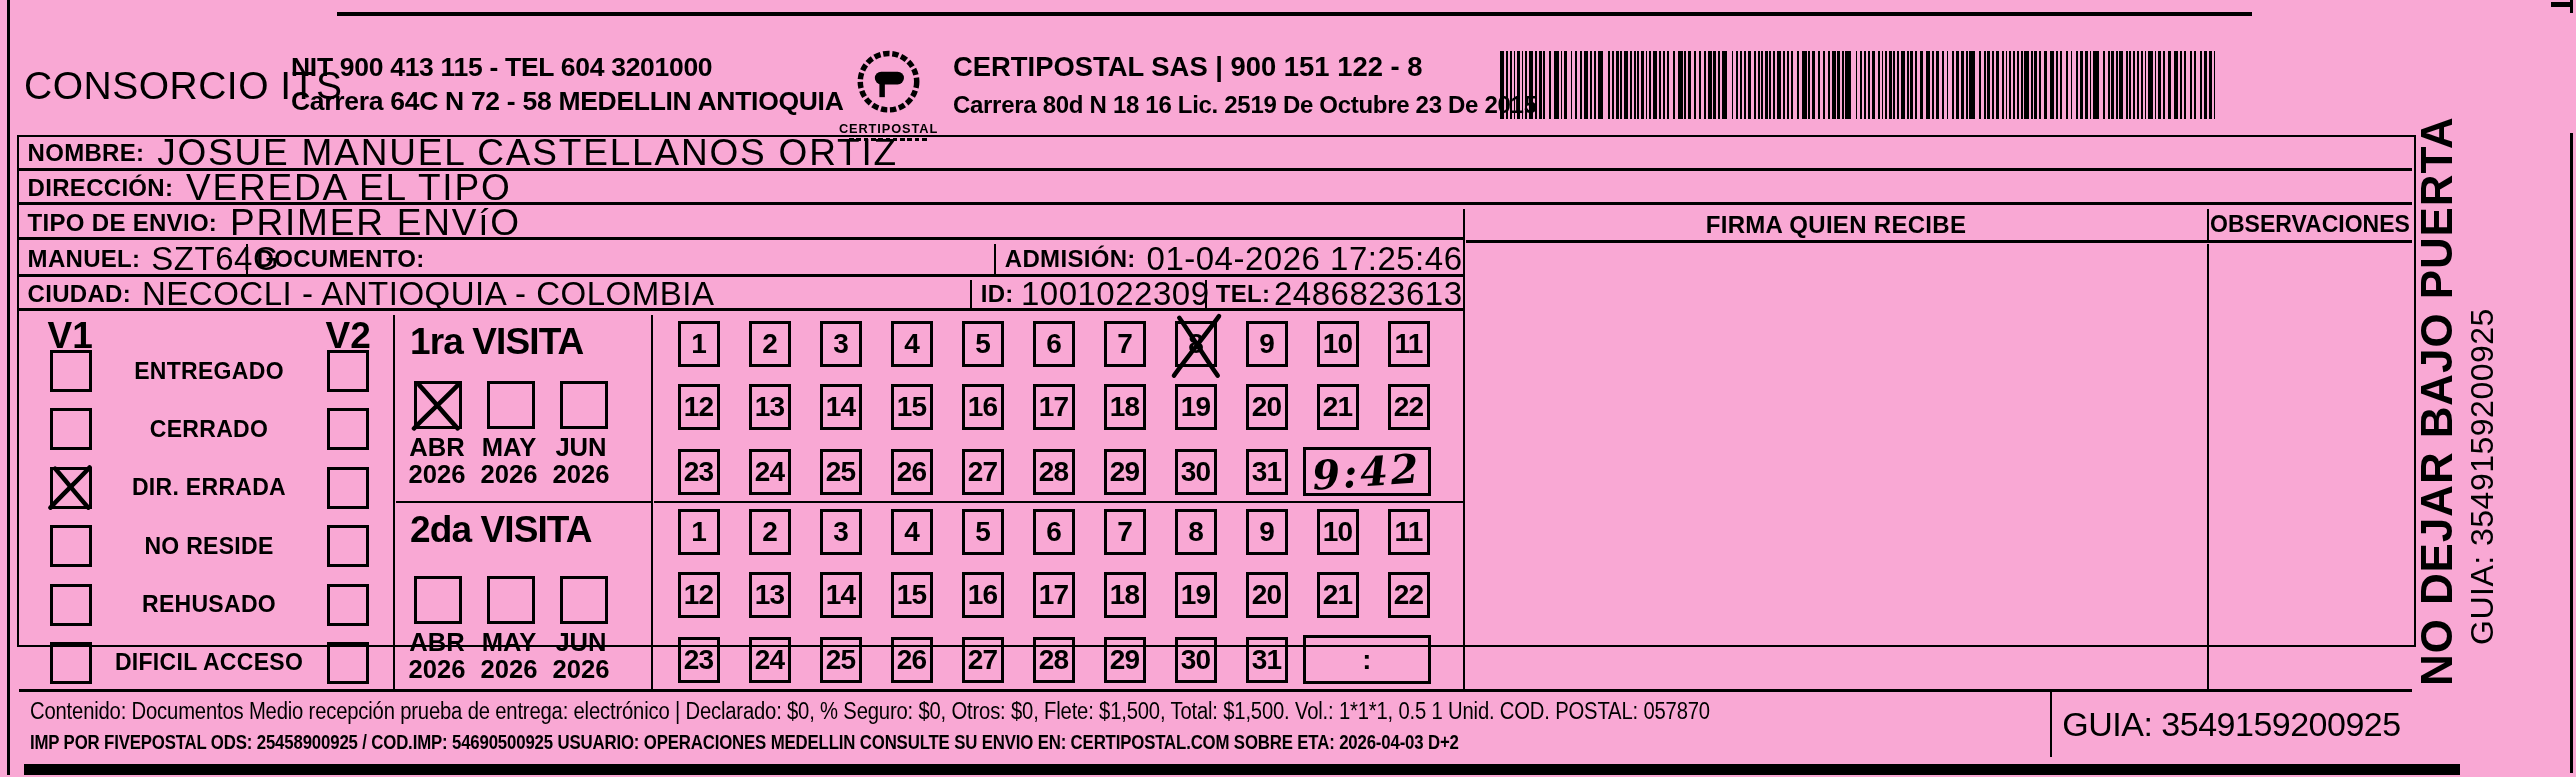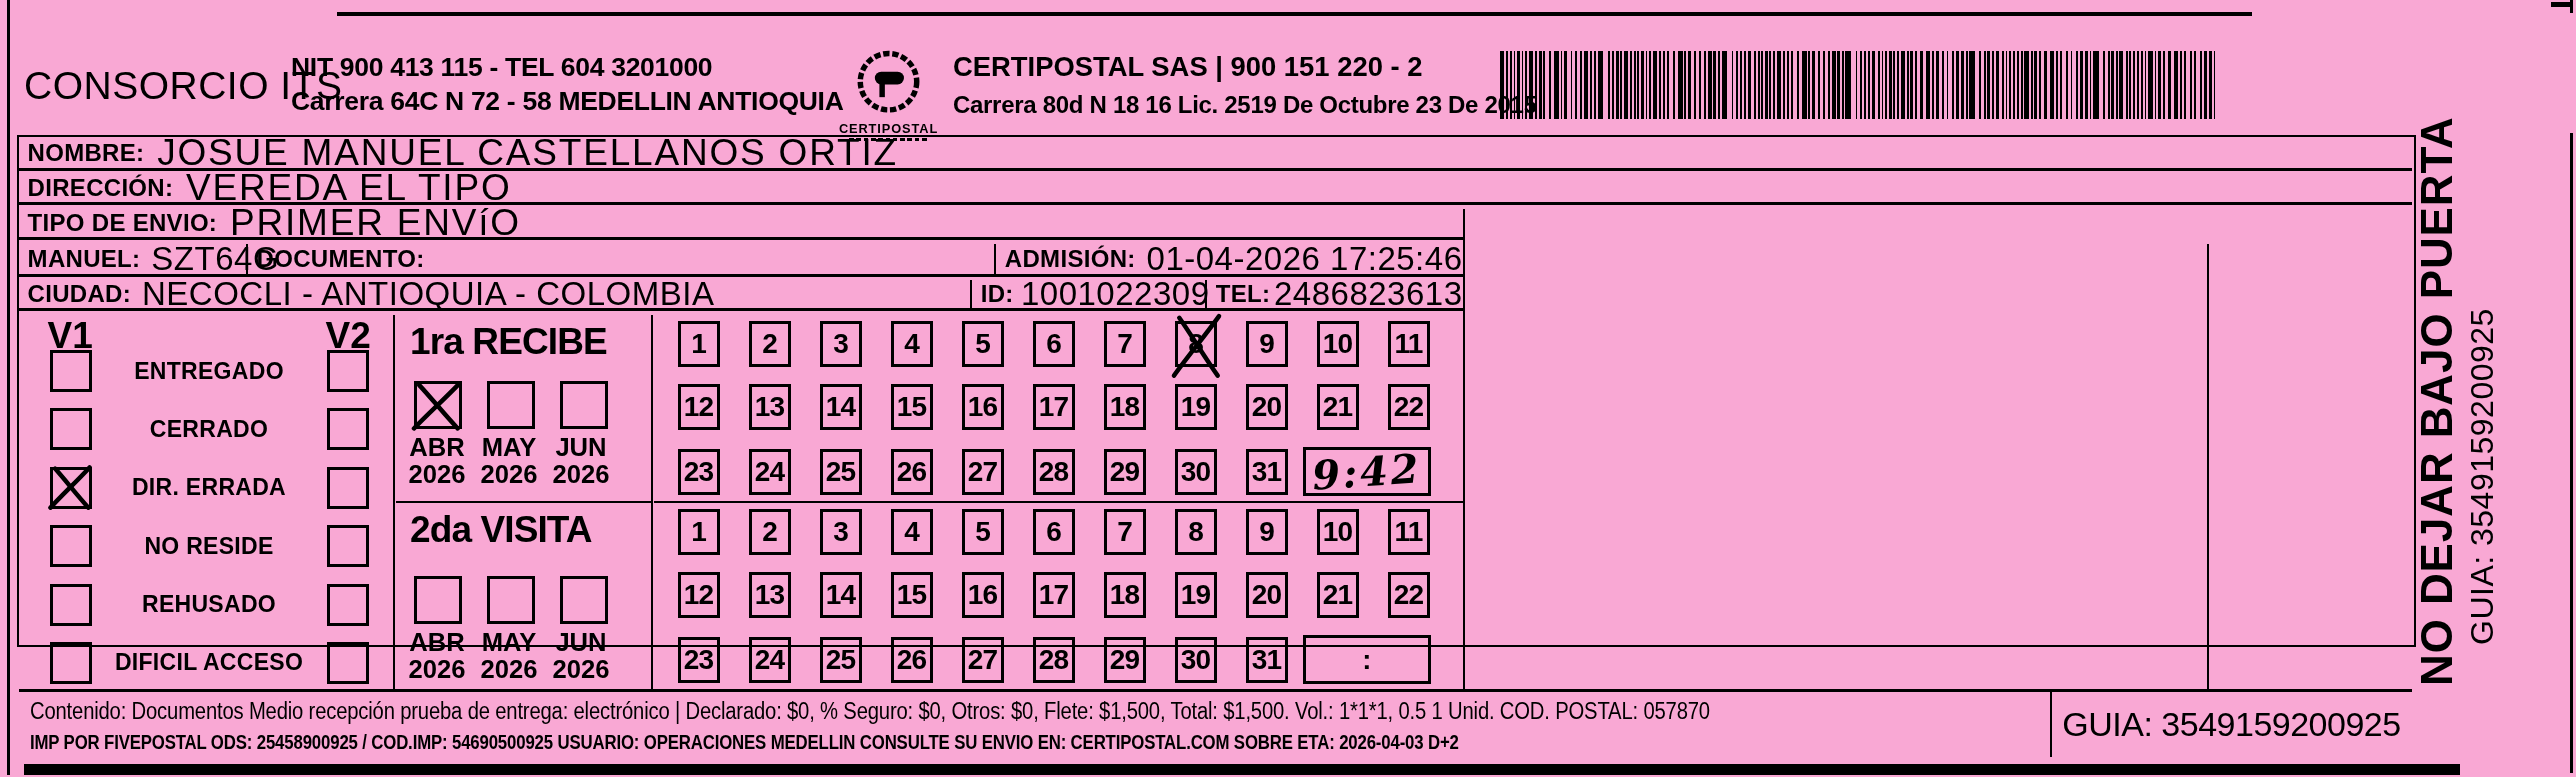--- a/index.html
+++ b/index.html
@@ -145,21 +145,21 @@
       <svg width="71" height="71" viewBox="0 0 78 78">
         <circle cx="39" cy="37" r="31" fill="none" stroke="#000" stroke-width="6" stroke-dasharray="7 3"></circle>
         <rect x="24" y="26" width="32" height="14" rx="7" fill="#000"></rect>
         <rect x="29" y="38" width="6" height="16" fill="#000"></rect>
       </svg>
     </span>
     <div class="h-logo-caption">CERTIPOSTAL</div>
     <div class="h-logo-micro"></div>
   </div>
   <div class="abs h-certi">
-    <div class="h-certi-1">CERTIPOSTAL SAS | 900 151 220 - 2</div>
+    <div class="h-certi-1">CERTIPOSTAL SAS | 900 151 122 - 8</div>
     <div class="h-certi-2">Carrera 80d N 18 16  Lic. 2519 De Octubre 23 De 2015</div>
   </div>
   <div class="abs h-barcode" id="barcode">
       <span style="width: 3.7px; background: rgb(0, 0, 0);"></span>
       <span style="width: 2.7px;"></span>
       <span style="width: 1.8px; background: rgb(0, 0, 0);"></span>
       <span style="width: 1.8px;"></span>
       <span style="width: 1.8px; background: rgb(0, 0, 0);"></span>
       <span style="width: 1.8px;"></span>
       <span style="width: 1.8px; background: rgb(0, 0, 0);"></span>
@@ -546,21 +546,21 @@
                 </div>
                 <div class="st-row">
                   <div class="cbx v1c"></div>
                   <div class="st-label">DIFICIL ACCESO</div>
                   <div class="cbx v2c"></div>
                 </div>
               </div>
           </div>
           <div class="mo-col">
             <div class="mo-sec s0" id="mo-sec-0">
-                <div class="mo-title">1ra RECIBE</div>
+                <div class="mo-title">1ra VISITA</div>
                 <div class="mo-boxes">
                   <div class="mbx">
                     <svg class="xmark" viewBox="0 0 40 40" preserveAspectRatio="none">
                       <path d="M7 4 C 16 14, 26 27, 36 38"></path>
                       <path d="M37 3 C 26 15, 12 28, 3 38"></path>
                     </svg>
                   </div>
                   <div class="mbx"></div>
                   <div class="mbx"></div>
                 </div>
@@ -688,20 +688,24 @@
                   <div class="timebox">
                     <span class="colon">:</span>
                   </div>
                 </div>
               </div>
           </div>
         </div>
       </div>
 
       <div class="split-right">
+        <div class="panel-header">
+          <div class="ph-firma">FIRMA QUIEN RECIBE</div>
+          <div class="ph-obs">OBSERVACIONES</div>
+        </div>
         <div class="sig-area"></div>
         <div class="obs-divider"></div>
       </div>
     </div>
 
     <div class="footer">
       <div class="foot-text">
         <div class="foot-1">Contenido: Documentos Medio recepción prueba de entrega: electrónico | Declarado: $0, % Seguro: $0, Otros: $0, Flete: $1,500, Total: $1,500. Vol.: 1*1*1, 0.5  1 Unid. COD. POSTAL: 057870</div>
         <div class="foot-2">IMP POR FIVEPOSTAL ODS: 25458900925 / COD.IMP: 54690500925 USUARIO: OPERACIONES MEDELLIN CONSULTE SU ENVIO EN: CERTIPOSTAL.COM SOBRE ETA: 2026-04-03 D+2</div>
       </div>

